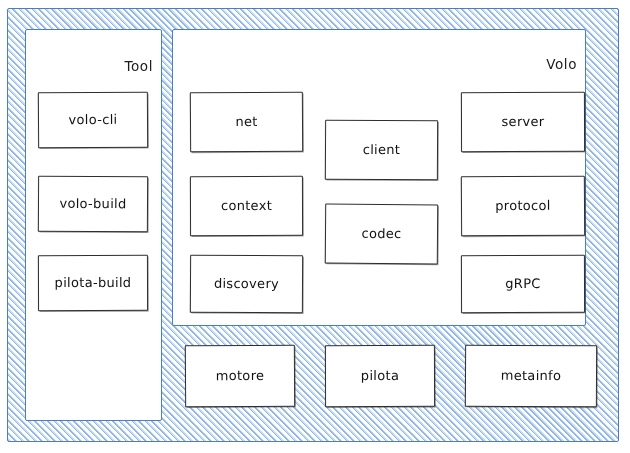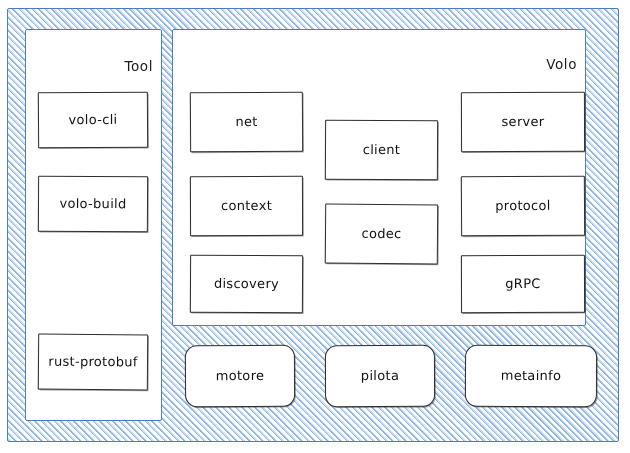--- a/index.html
+++ b/index.html
@@ -118,21 +118,21 @@
   
   .volo-col-1 { left: 190px; width: 113px; }
   .volo-col-2 { left: 325px; width: 113px; margin-top: 28px; }
   .volo-col-3 { left: 461px; width: 124px; }
 
   .volo-row-1 { top: 92px; height: 60px; }
   .volo-row-2 { top: 176px; height: 60px; }
   .volo-row-3 { top: 255px; height: 58px; }
 
   
-  .bottom-node { top: 345px; height: 62px; border-radius: 12px; }
+  .bottom-node { top: 345px; height: 62px; }
   .bottom-col-1 { left: 185px; width: 110px; }
   .bottom-col-2 { left: 325px; width: 110px; }
   .bottom-col-3 { left: 465px; width: 132px; }
 </style>
 </head>
 <body>
 
 <div id="canvas">
 
   <div id="outer-frame" class="hatch"></div>
@@ -144,22 +144,22 @@
   <div id="volo-panel">
     <div id="volo-title" class="panel-title">Volo</div>
   </div>
 
   <div class="node tool-node r1" style="top:92px;">
     <span>volo-cli</span>
   </div>
   <div class="node tool-node r2" style="top:176px;">
     <span>volo-build</span>
   </div>
-  <div class="node tool-node r4" style="top:334px;">
-    <span>rust-protobuf</span>
+  <div class="node tool-node r3" style="top:255px;">
+    <span>pilota-build</span>
   </div>
 
   <div class="node volo-col-1 volo-row-1 r1">
     <span>net</span>
   </div>
   <div class="node volo-col-2 volo-row-1 r2">
     <span>client</span>
   </div>
   <div class="node volo-col-3 volo-row-1 r3">
     <span>server</span>

